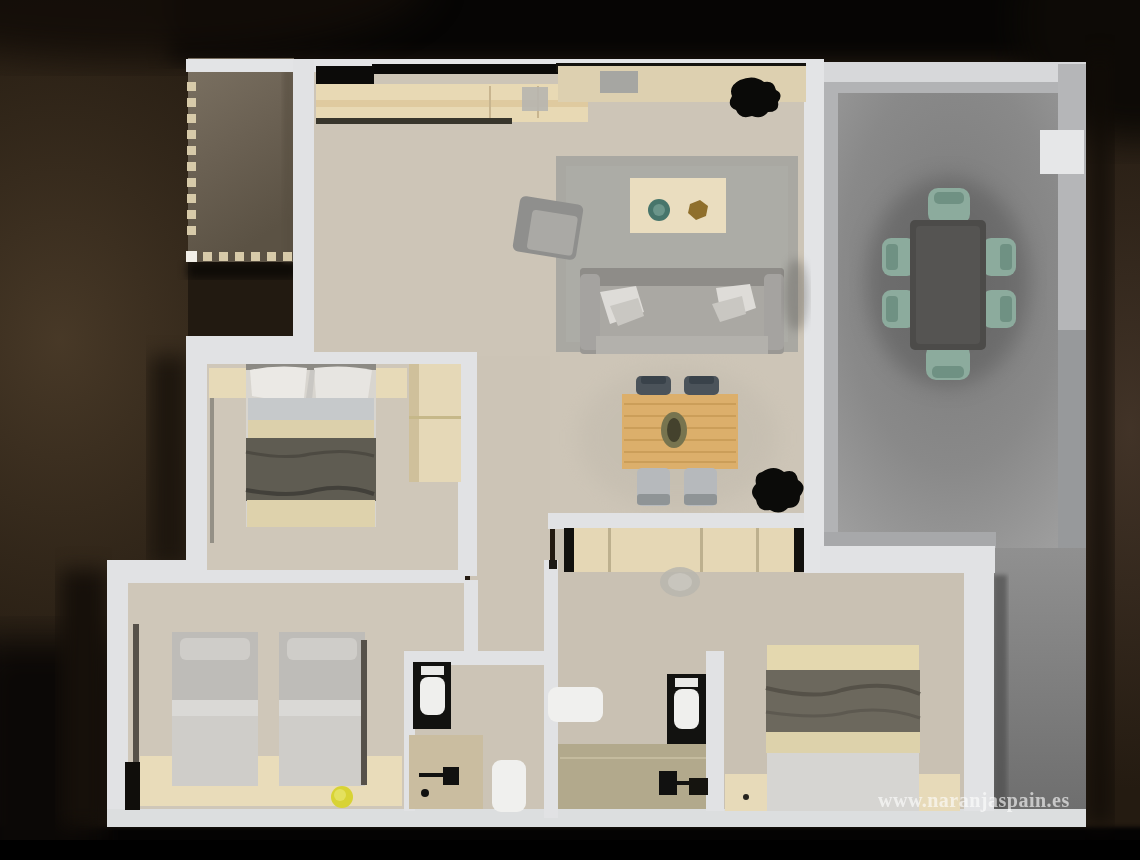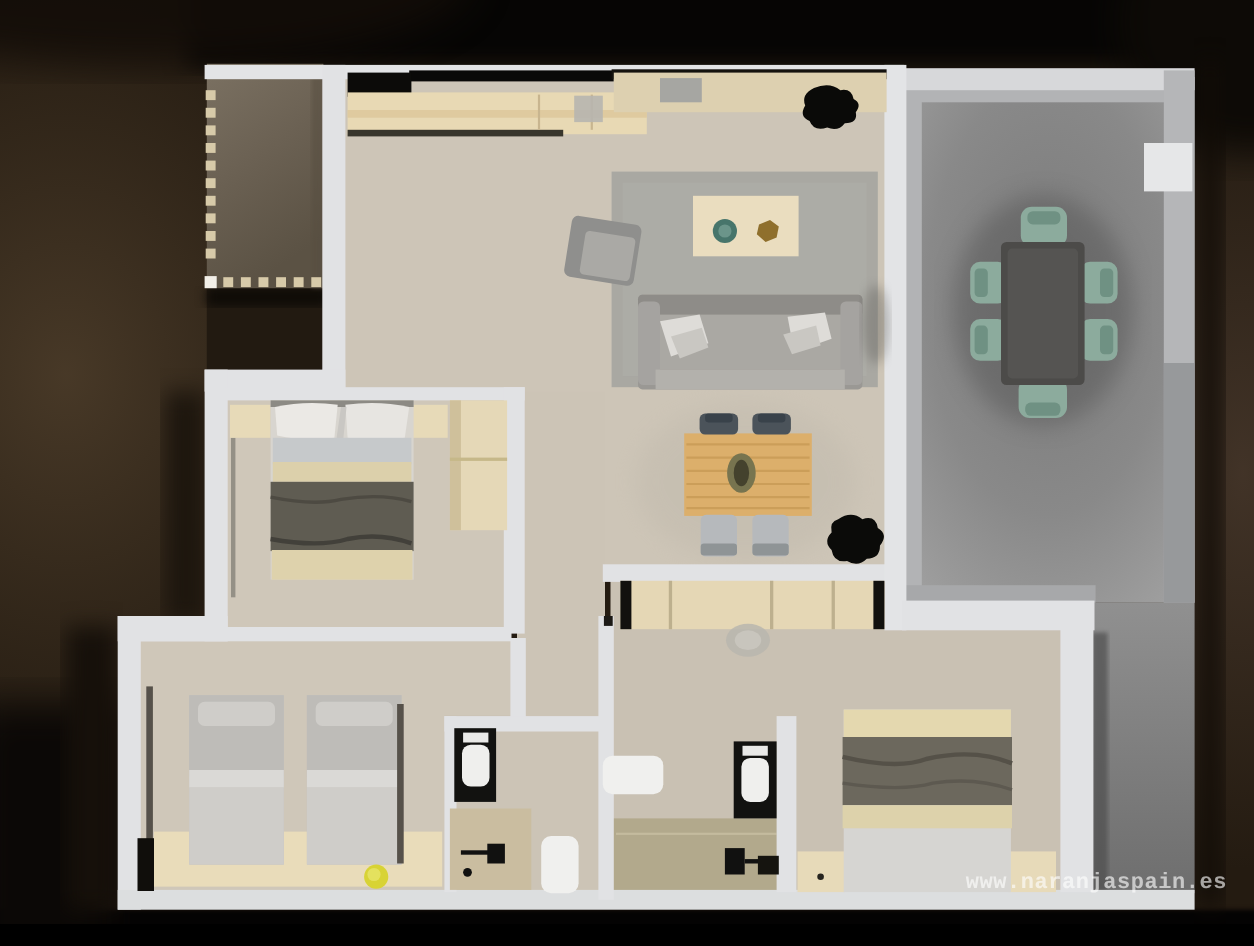--- a/index.html
+++ b/index.html
@@ -1,16 +1,16 @@
 <!DOCTYPE html>
 <html><head>
 <meta charset="utf-8">
 <style>
   html,body{margin:0;padding:0;background:#000;}
-  #stage{position:relative;width:1140px;height:840px;overflow:hidden;font-family:Liberation Mono, monospace;}
+  #stage{position:relative;width:1140px;height:840px;overflow:hidden;font-family:Liberation Serif, serif;}
   #stage svg{filter:blur(0.7px);}
 </style>
 </head>
 <body>
 <div id="stage">
 <svg width="1140" height="860" viewBox="0 0 1140 860" xmlns="http://www.w3.org/2000/svg">
 <defs>
   <radialGradient id="bgL" cx="0.5" cy="0.5" r="0.5">
     <stop offset="0" stop-color="#4e3e2b"></stop>
           <stop offset="1" stop-color="#4a3b29" stop-opacity="0"></stop>

